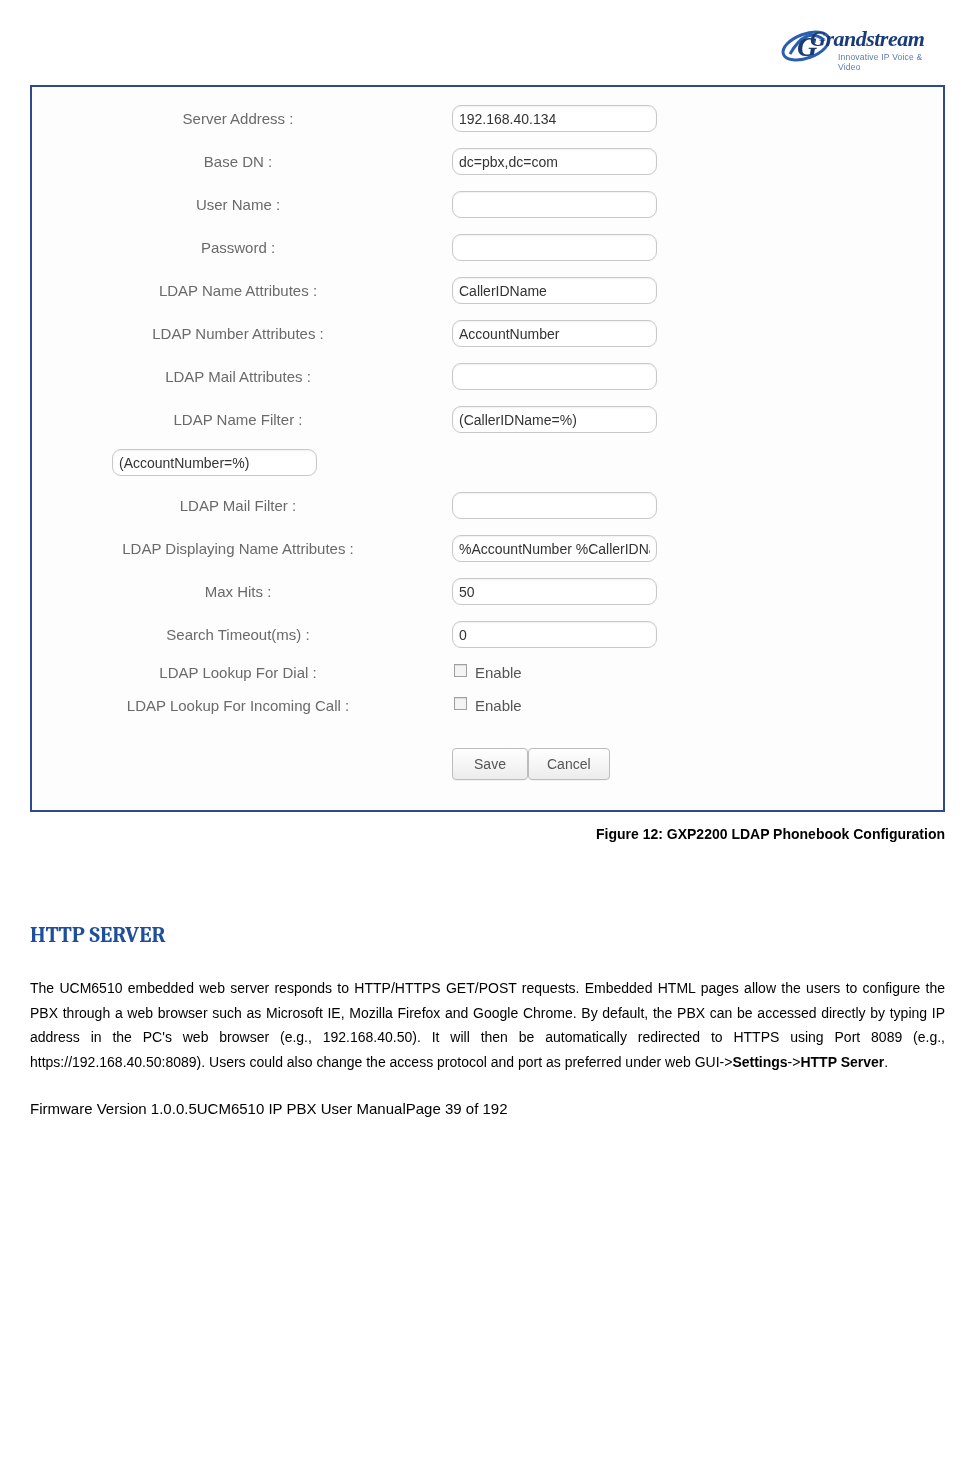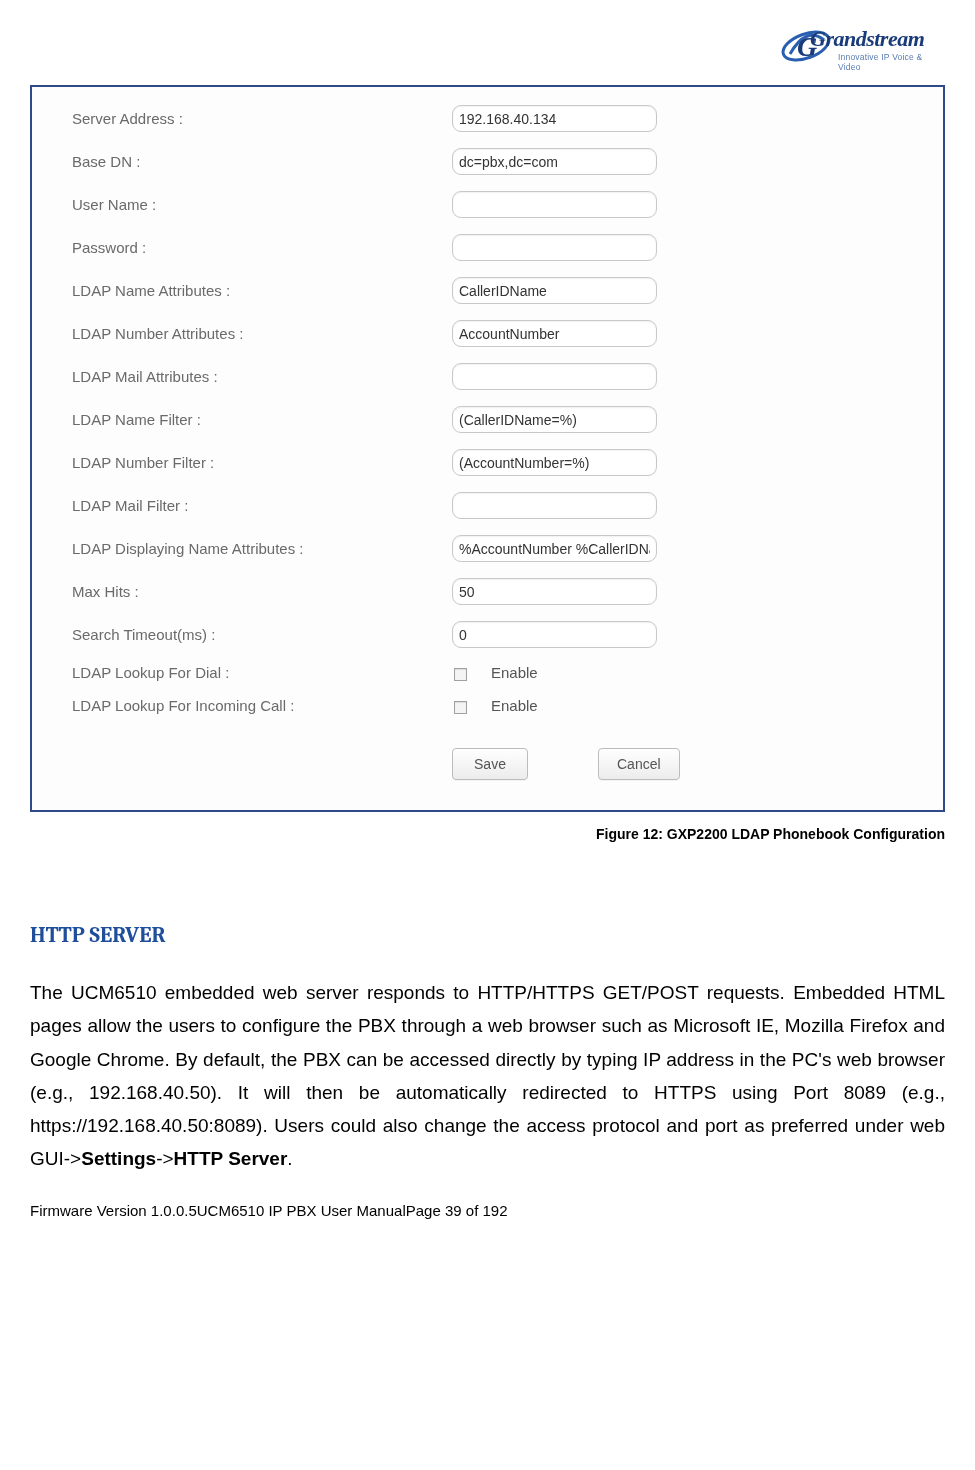--- a/index.html
+++ b/index.html
@@ -52,55 +52,54 @@
     padding: 18px 40px 30px 40px;
     margin-bottom: 14px;
   }
   .form-row {
     display: flex;
     align-items: center;
     margin-bottom: 16px;
   }
   .form-label {
     width: 340px;
-    text-align: left;
+    text-align: center;
     color: #6a6a6a;
     font-size: 15px;
     padding-right: 8px;
   }
   .form-input-cell {
     padding-left: 40px;
   }
   .text-input {
     width: 205px;
     height: 27px;
     border: 1px solid #c8c8c8;
     border-radius: 9px;
     padding: 3px 6px;
     font-size: 14px;
     color: #333;
     background: #fff;
     box-shadow: inset 0 1px 2px rgba(0,0,0,0.06);
   }
   .cb-wrap {
     display: flex;
-    align-items: flex-end;
-    gap: 24px;
+    align-items: flex-start;
+    gap: 8px;
     padding-left: 2px;
   }
   .fake-cb {
     width: 13px; height: 13px;
     border: 1px solid #a0a0a0;
     background: #f4f4f4;
     box-shadow: inset 0 1px 1px rgba(0,0,0,0.1);
   }
   .cb-label { color: #555; font-size: 15px; }
   .btn-row {
     display: flex;
-    gap: 70px;
     padding-left: 380px;
     margin-top: 34px;
   }
   .btn {
     min-width: 76px;
     padding: 7px 18px;
     border: 1px solid #bcbcbc;
     border-radius: 4px;
     background: linear-gradient(#ffffff, #ececec);
     color: #555;
@@ -116,21 +115,21 @@
     margin-bottom: 80px;
   }
   .section-heading {
     font-family: Cambria, Georgia, serif;
     color: #1f4e9b;
     font-weight: bold;
     font-size: 22px;
     margin-bottom: 28px;
   }
   .body-para {
-    font-size: 19px;
+    font-size: 14px;
     line-height: 1.75;
     text-align: justify;
     margin-bottom: 26px;
   }
   .bold { font-weight: bold; }
   .footer {
     display: flex;
     justify-content: flex-start;
     font-size: 15px;
     color: #000;
@@ -181,21 +180,20 @@
       </div>
       <div class="form-row">
         <div class="form-label">LDAP Mail Attributes :</div>
         <div class="form-input-cell"><input class="text-input" type="text" style=""></div>
       </div>
       <div class="form-row">
         <div class="form-label">LDAP Name Filter :</div>
         <div class="form-input-cell"><input class="text-input" type="text" value="(CallerIDName=%)" style=""></div>
       </div>
       <div class="form-row">
-        <div class="form-label">LDAP Number Filter :</div>
         <div class="form-input-cell"><input class="text-input" type="text" value="(AccountNumber=%)" style=""></div>
       </div>
       <div class="form-row">
         <div class="form-label">LDAP Mail Filter :</div>
         <div class="form-input-cell"><input class="text-input" type="text" style=""></div>
       </div>
       <div class="form-row">
         <div class="form-label">LDAP Displaying Name Attributes :</div>
         <div class="form-input-cell"><input class="text-input" type="text" value="%AccountNumber %CallerIDName" style=""></div>
       </div>

